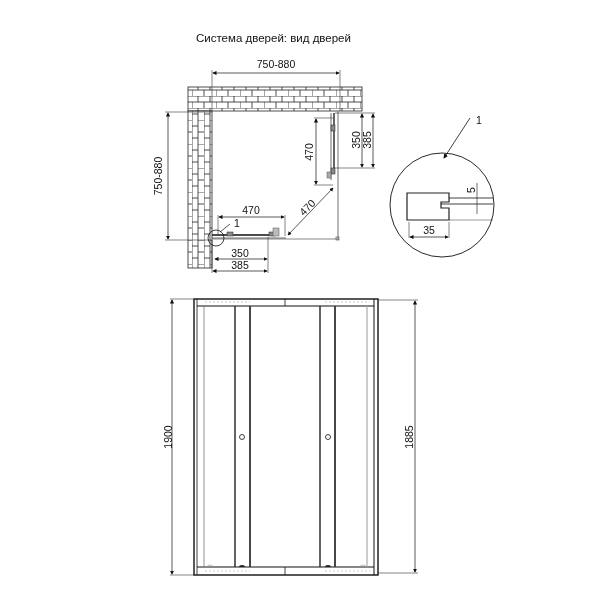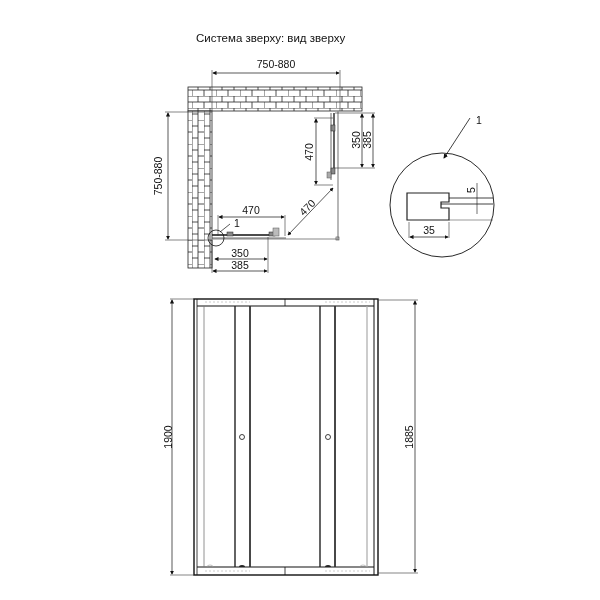--- a/index.html
+++ b/index.html
@@ -4,21 +4,21 @@
 <style>
   html, body { margin:0; padding:0; background:#fff; }
   body { width:600px; height:600px; position:relative; overflow:hidden; font-family:"Liberation Sans", sans-serif; }
   .title { position:absolute; left:196px; top:32px; font-size:11.5px; color:#111; white-space:nowrap; }
   svg { position:absolute; left:0; top:0; }
   svg text { font-family:"Liberation Sans", sans-serif; font-size:10.5px; fill:#111; }
 </style>
 </head>
 <body>
 
-<div class="title">Система зверху: вид зверху</div>
+<div class="title">Система дверей: вид дверей</div>
 
 <svg width="600" height="600" viewBox="0 0 600 600" xmlns="http://www.w3.org/2000/svg">
   <defs>
     <marker id="arr" markerWidth="6" markerHeight="6" refX="5" refY="3" orient="auto-start-reverse">
       <path d="M0,0 L6,3 L0,6 z" fill="#111"></path>
     </marker>
     <pattern id="brick" width="24" height="12" patternUnits="userSpaceOnUse">
       <rect width="24" height="12" fill="#fff"></rect>
       <path d="M0,0 H24 M0,6 H24 M6,0 V6 M18,0 V6 M0,6 V12 M12,6 V12" stroke="#222" stroke-width="0.8" fill="none"></path>
     </pattern>

